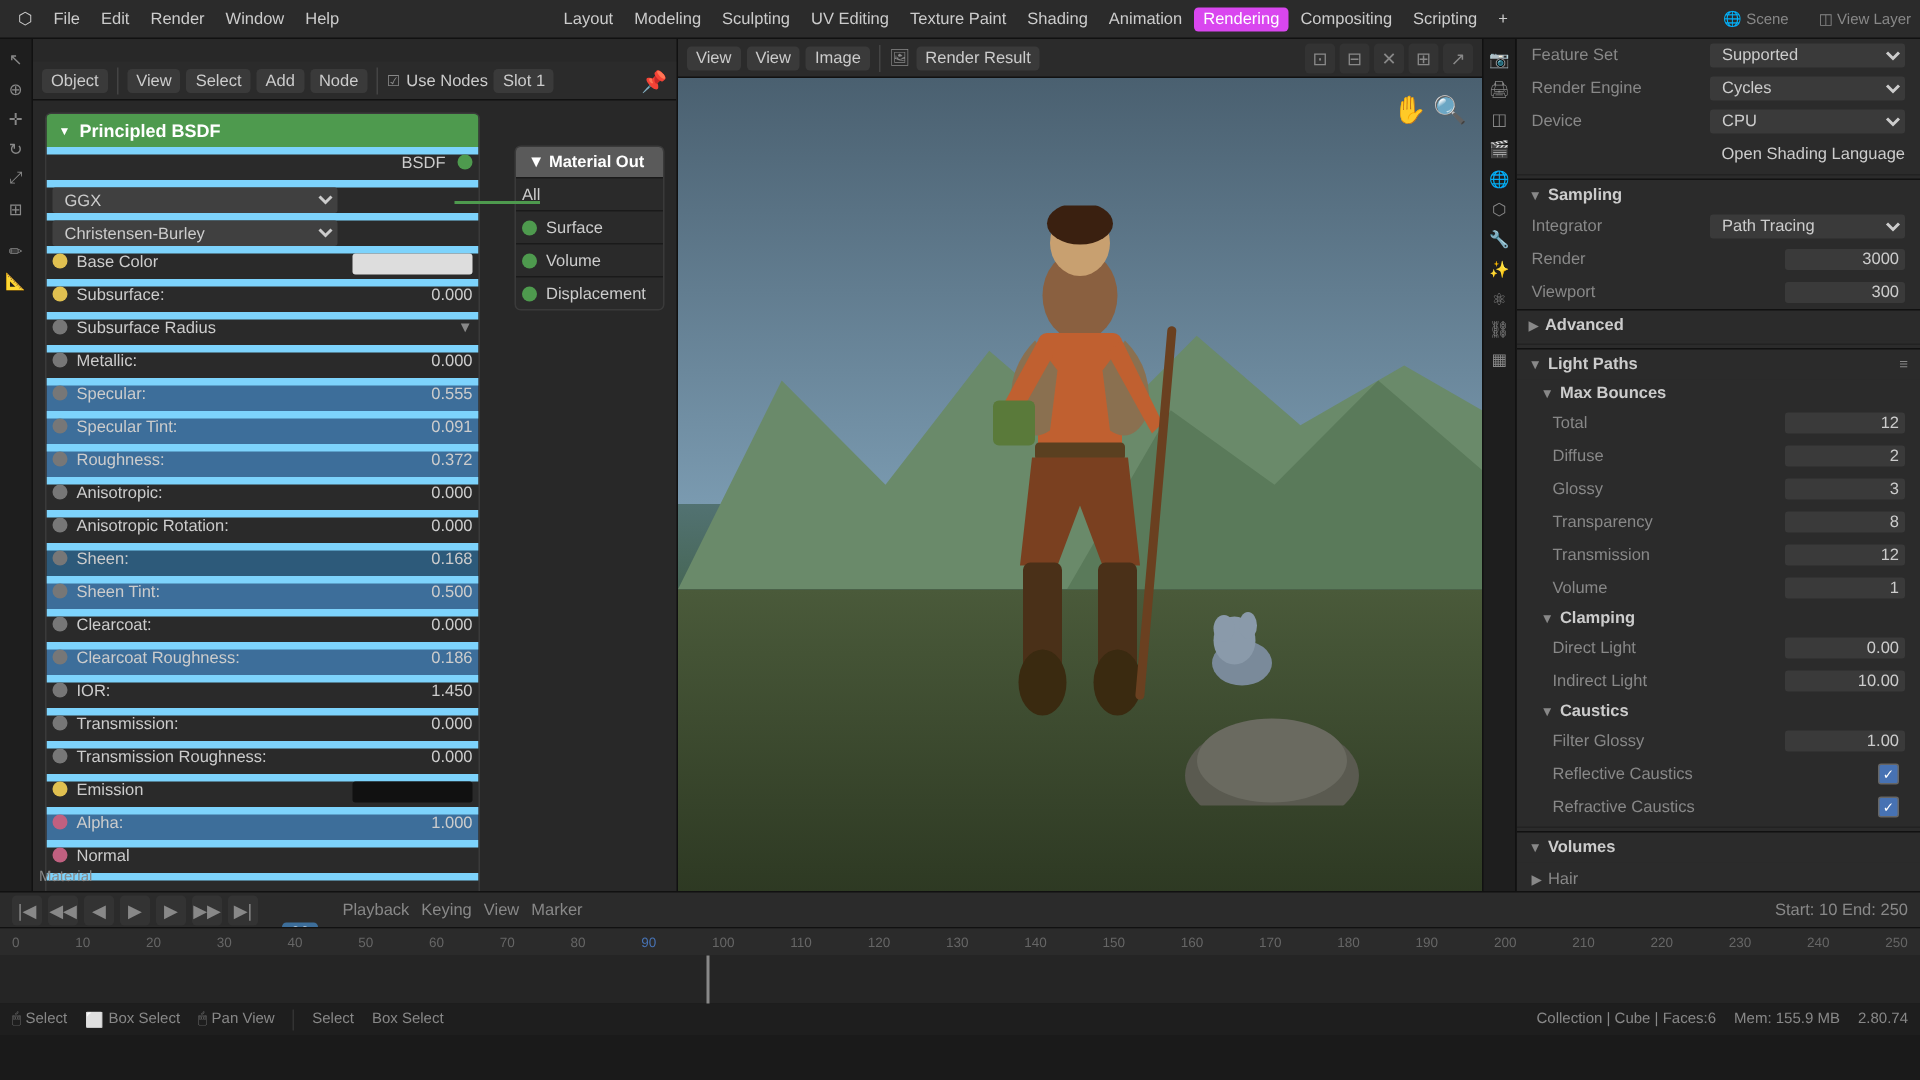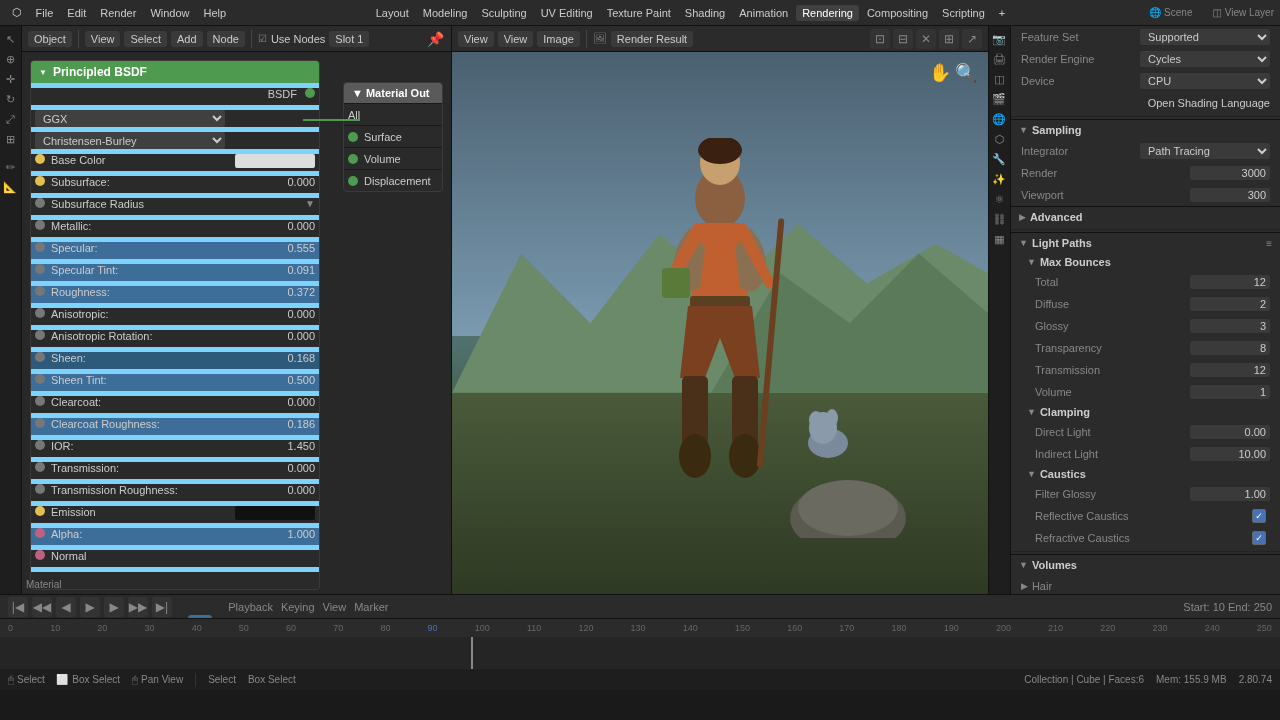--- a/index.html
+++ b/index.html
@@ -22,21 +22,21 @@
       padding: 0 6px;
       border-bottom: 1px solid #111;
       gap: 2px;
     }
     .menu-item {
       padding: 2px 6px;
       color: #ccc;
       cursor: pointer;
       border-radius: 3px;
     }
-    .menu-item.active { background: #404040; color: #fff; }
+    .menu-item.active { background: #d946ef; color: #fff; }
     .toolbar-btn {
       padding: 2px 6px;
       background: #3a3a3a;
       border: none;
       color: #ccc;
       border-radius: 3px;
       cursor: pointer;
       font-size: 11px;
     }
     .toolbar-separator { width: 1px; height: 18px; background: #444; margin: 0 2px; }
@@ -52,20 +52,21 @@
     }
 
     .node-editor-header {
       height: 26px;
       background: #2b2b2b;
       display: flex;
       align-items: center;
       padding: 0 6px;
       gap: 4px;
       border-bottom: 1px solid #111;
+      margin-top: 15px;
     }
 
     
     .node-container {
       padding: 8px;
       flex: 1;
       overflow: hidden;
       position: relative;
     }
 

